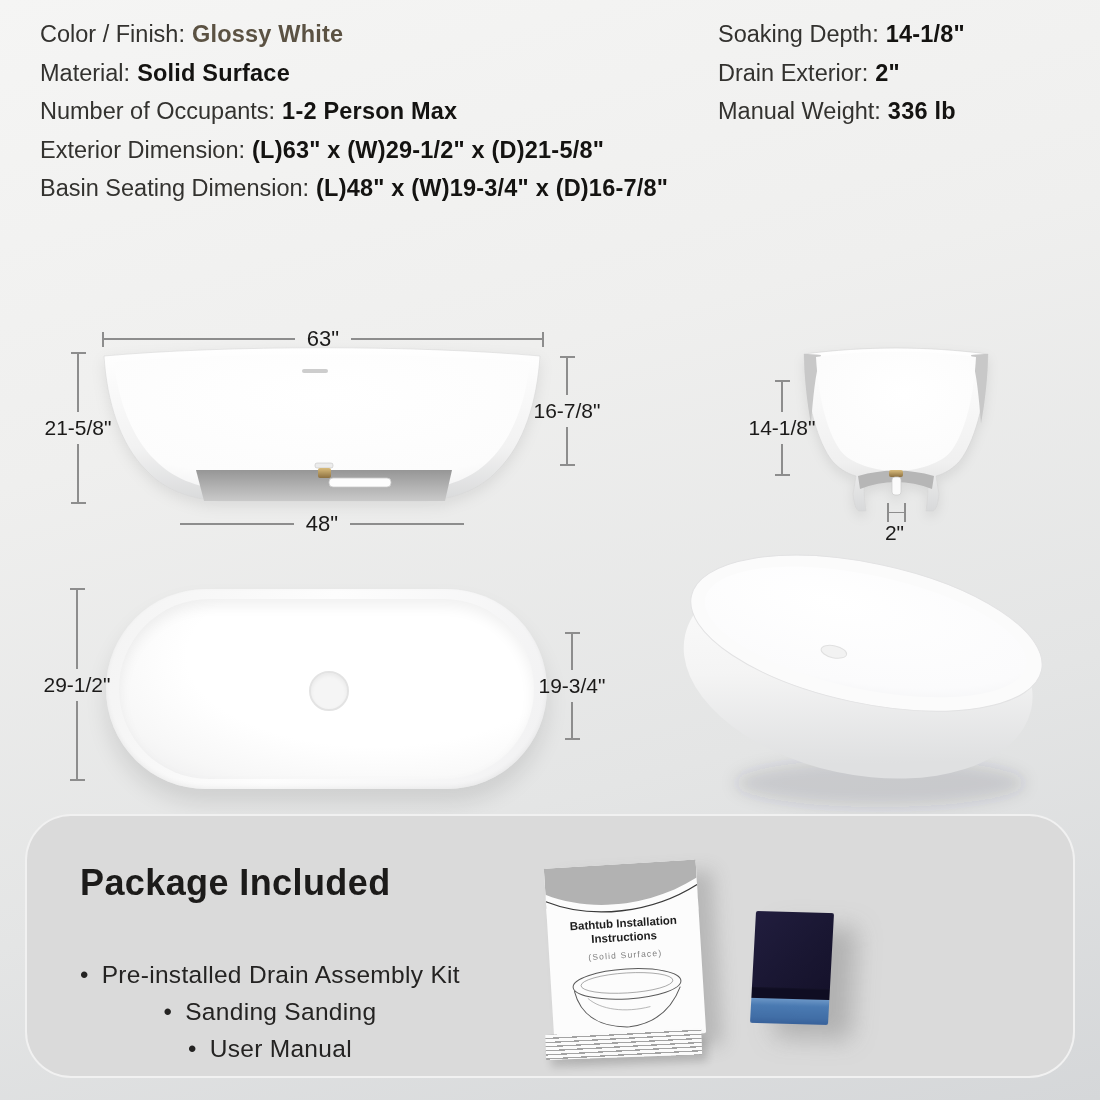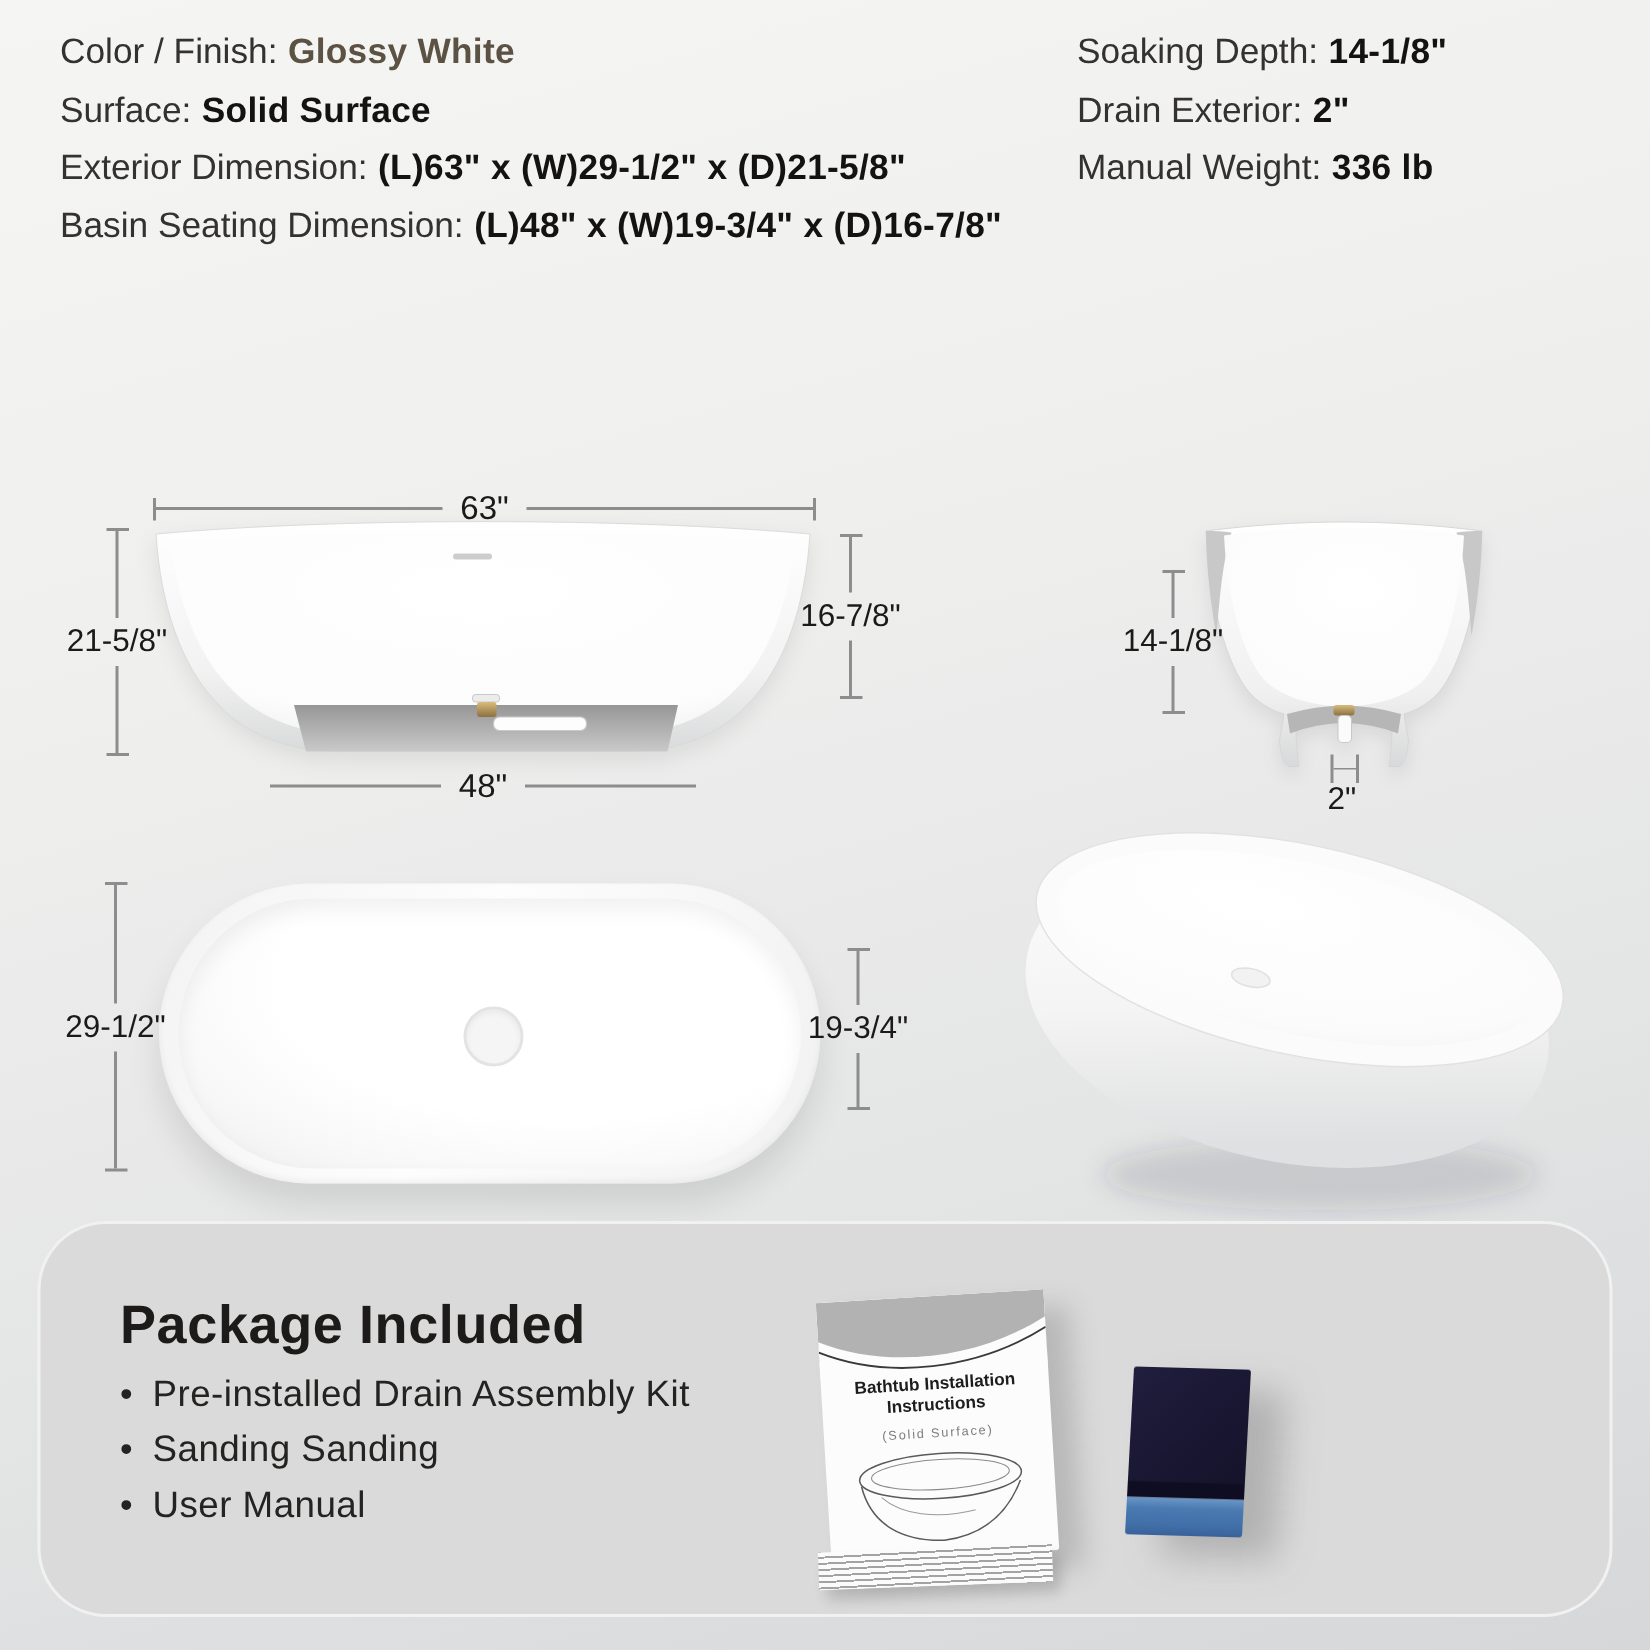--- a/index.html
+++ b/index.html
@@ -40,22 +40,22 @@
   .topview .basin{position:absolute;left:13px;right:13px;top:10px;bottom:10px;border-radius:92px;
     background:radial-gradient(ellipse at 62% 32%,#ffffff 52%,#f7f7f7 78%,#ebebec 100%);
     box-shadow:inset 0 7px 14px rgba(0,0,0,.06);}
   .topview .drain{position:absolute;left:50%;top:50%;width:36px;height:36px;margin:-18px 0 0 -18px;
     border-radius:50%;background:#f5f5f5;border:2px solid #e3e3e3;box-shadow:inset 0 2px 4px rgba(0,0,0,.05);}
   
   .panel{position:absolute;left:25px;top:814px;width:1050px;height:264px;border-radius:46px;
     background:#dadada;border:2px solid rgba(248,248,248,.75);box-sizing:border-box;}
   .pkg-title{position:absolute;left:80px;top:862px;font-size:36px;font-weight:800;
     color:#1c1b1a;letter-spacing:.4px;}
-  .pkg-list{position:absolute;left:80px;top:911px;font-size:24.5px;line-height:37px;
-    color:#242322;letter-spacing:.3px;}
+  .pkg-list{position:absolute;left:80px;top:956px;font-size:24.5px;line-height:37px;
+    color:#242322;letter-spacing:.3px;text-align:center;}
   .pkg-item{white-space:nowrap;}
   .pkg-item .bdot{margin-right:13px;font-size:24px;}
   
   .booklet{position:absolute;left:549px;top:864px;width:152px;height:174px;background:#fcfcfc;
     border-radius:2px;transform:rotate(-3.5deg);
     box-shadow:16px 12px 18px rgba(105,105,105,.30);}
   .booklet .hdr{position:absolute;left:0;top:0;width:152px;height:50px;}
   .bk-title{position:absolute;left:6px;right:6px;top:53px;text-align:center;font-size:11.5px;
     line-height:13.5px;font-weight:700;color:#1d1d1d;}
   .bk-sub{position:absolute;left:0;right:0;top:86px;text-align:center;font-size:8.5px;
@@ -73,21 +73,22 @@
   .sponge .base{height:25px;background:linear-gradient(180deg,#6b96c6 0%,#4a7ab2 28%,#416ea6 75%,#38619a 100%);
     border-radius:0 0 2px 2px;}
 </style>
 </head>
 <body>
 
 <div class="canvas">
 
   <div class="specs specs-left">
     <div class="spec-row"><span class="lab">Color / Finish:</span><span class="val brown">Glossy White</span></div>
-    <div class="spec-row"><span class="lab">Surface:</span><span class="val">Solid Surface</span></div>
+    <div class="spec-row"><span class="lab">Material:</span><span class="val">Solid Surface</span></div>
+    <div class="spec-row"><span class="lab">Number of Occupants:</span><span class="val">1-2 Person Max</span></div>
     <div class="spec-row"><span class="lab">Exterior Dimension:</span><span class="val">(L)63" x (W)29-1/2" x (D)21-5/8"</span></div>
     <div class="spec-row"><span class="lab">Basin Seating Dimension:</span><span class="val">(L)48" x (W)19-3/4" x (D)16-7/8"</span></div>
   </div>
 
   <div class="specs specs-right">
     <div class="spec-row"><span class="lab">Soaking Depth:</span><span class="val">14-1/8"</span></div>
     <div class="spec-row"><span class="lab">Drain Exterior:</span><span class="val">2"</span></div>
     <div class="spec-row"><span class="lab">Manual Weight:</span><span class="val">336 lb</span></div>
   </div>
 

